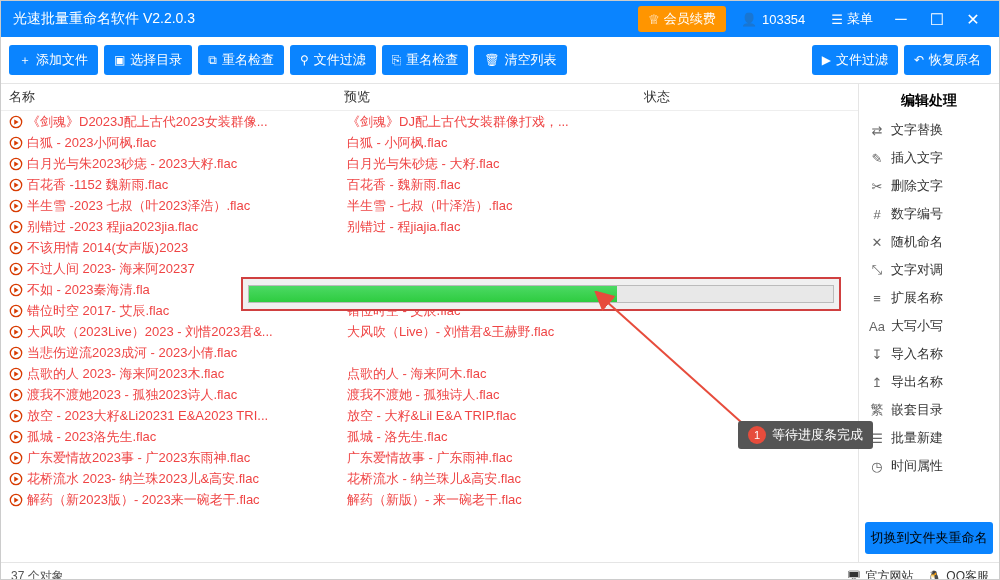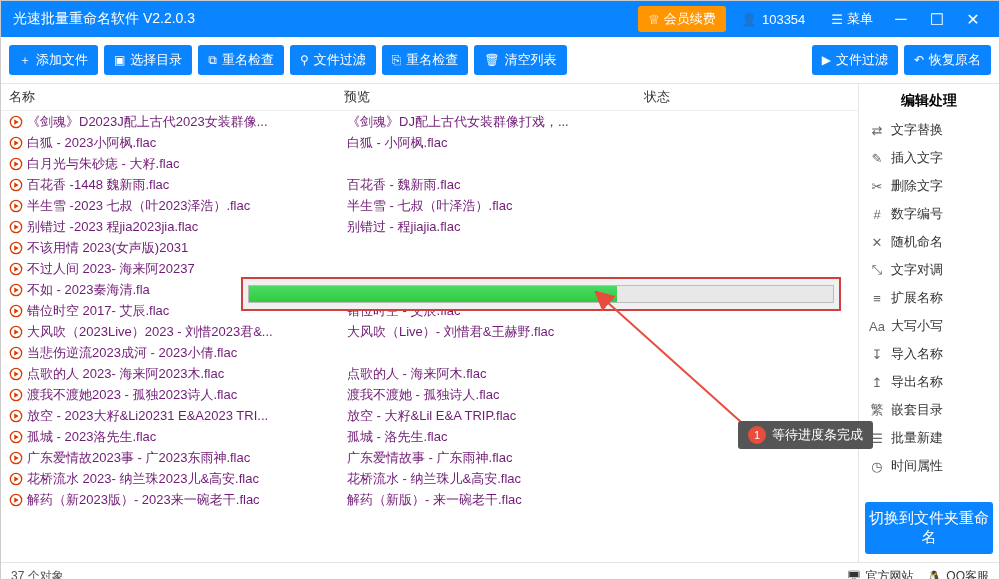--- a/index.html
+++ b/index.html
@@ -13,30 +13,30 @@
 .btn { background: #0a84ff; color: #fff; border: none; padding: 6px 10px; border-radius: 3px; display: flex; align-items: center; gap: 5px; cursor: pointer; font-size: 13px; }
 .btn .ico { font-size: 12px; }
 .toolbar .spacer { flex: 1; }
 .main { display: flex; height: 478px; }
 .list-area { flex: 1; display: flex; flex-direction: column; border-right: 1px solid #e5e5e5; overflow: hidden; position: relative; }
 .list-header { display: flex; padding: 4px 8px; border-bottom: 1px solid #eee; font-size: 13px; color: #333; }
 .col-name { width: 335px; }
 .col-preview { width: 300px; }
 .col-status { flex: 1; }
 .list-body { flex: 1; overflow-y: scroll; overflow-x: auto; }
-.row { display: flex; align-items: center; padding: 2px 8px; font-size: 13px; color: #701a75; white-space: nowrap; height: 21px; }
+.row { display: flex; align-items: center; padding: 2px 8px; font-size: 13px; color: #ef4444; white-space: nowrap; height: 21px; }
 .row .fico { width: 14px; height: 14px; margin-right: 4px; display: inline-flex; align-items: center; justify-content: center; flex-shrink: 0; }
 .row .fico svg { width: 14px; height: 14px; }
 .row .c1 { width: 320px; overflow: hidden; text-overflow: ellipsis; }
 .row .c2 { width: 300px; overflow: hidden; text-overflow: ellipsis; }
 .sidepanel { width: 140px; padding: 8px 6px; display: flex; flex-direction: column; }
 .sidepanel .sp-title { font-weight: bold; text-align: center; margin-bottom: 6px; font-size: 14px; }
 .sidepanel .sp-item { display: flex; align-items: center; gap: 6px; padding: 5px 4px; cursor: pointer; font-size: 13px; color: #333; }
 .sidepanel .sp-item .sico { width: 16px; text-align: center; color: #666; font-size: 13px; }
-.sidepanel .sp-switch { margin-top: auto; background: #0a84ff; color: #ffffff; text-align: center; padding: 7px 2px; border-radius: 3px; cursor: pointer; font-size: 15px; }
+.sidepanel .sp-switch { margin-top: auto; background: #0a84ff; color: #000000; text-align: center; padding: 7px 2px; border-radius: 3px; cursor: pointer; font-size: 13px; }
 .statusbar { height: 28px; border-top: 1px solid #e5e5e5; display: flex; align-items: center; padding: 0 10px; font-size: 12px; color: #555; }
 .statusbar .sb-right { margin-left: auto; display: flex; gap: 14px; }
 .statusbar .sb-link { display: flex; align-items: center; gap: 4px; cursor: pointer; color: #333; }
 .progress-overlay { position: absolute; left: 240px; top: 276px; width: 600px; height: 34px; background: #f0f0f0; border: 2px solid #d04040; padding: 5px; display: flex; align-items: center; }
 .progress-bar { flex: 1; height: 18px; background: #e8e8e8; border: 1px solid #bbb; position: relative; }
 .progress-fill { height: 100%; background: linear-gradient(#4cd964, #2ecc40); width: 63%; }
 .annotation { position: absolute; left: 737px; top: 420px; display: flex; align-items: center; gap: 6px; background: #555; color: #fff; padding: 5px 10px; border-radius: 3px; font-size: 13px; }
 .annotation .num { background: #e74c3c; color: #fff; width: 18px; height: 18px; border-radius: 50%; display: flex; align-items: center; justify-content: center; font-size: 11px; }
 .arrow { position: absolute; left: 590px; top: 290px; pointer-events: none; }
 ::-webkit-scrollbar { width: 16px; height: 16px; }
@@ -129,30 +129,31 @@
           <span class="c1">白狐 - 2023小阿枫.flac</span>
           <span class="c2">白狐 - 小阿枫.flac</span>
         </div>
         <div class="row">
           <span class="fico">
             <svg viewBox="0 0 16 16">
               <circle cx="8" cy="8" r="6.5" fill="#fff" stroke="#d83b01" stroke-width="1.5"></circle>
               <path d="M6 5 L11 8 L6 11 Z" fill="#d83b01"></path>
             </svg>
           </span>
+          <span class="c1">白月光与朱2023砂痣 - 2023大籽.flac</span>
           <span class="c2">白月光与朱砂痣 - 大籽.flac</span>
         </div>
         <div class="row">
           <span class="fico">
             <svg viewBox="0 0 16 16">
               <circle cx="8" cy="8" r="6.5" fill="#fff" stroke="#d83b01" stroke-width="1.5"></circle>
               <path d="M6 5 L11 8 L6 11 Z" fill="#d83b01"></path>
             </svg>
           </span>
-          <span class="c1">百花香 -1448 魏新雨.flac</span>
+          <span class="c1">百花香 -1152 魏新雨.flac</span>
           <span class="c2">百花香 - 魏新雨.flac</span>
         </div>
         <div class="row">
           <span class="fico">
             <svg viewBox="0 0 16 16">
               <circle cx="8" cy="8" r="6.5" fill="#fff" stroke="#d83b01" stroke-width="1.5"></circle>
               <path d="M6 5 L11 8 L6 11 Z" fill="#d83b01"></path>
             </svg>
           </span>
           <span class="c1">半生雪 -2023 七叔（叶2023泽浩）.flac</span>
@@ -168,21 +169,21 @@
           <span class="c1">别错过 -2023 程jia2023jia.flac</span>
           <span class="c2">别错过 - 程jiajia.flac</span>
         </div>
         <div class="row">
           <span class="fico">
             <svg viewBox="0 0 16 16">
               <circle cx="8" cy="8" r="6.5" fill="#fff" stroke="#d83b01" stroke-width="1.5"></circle>
               <path d="M6 5 L11 8 L6 11 Z" fill="#d83b01"></path>
             </svg>
           </span>
-          <span class="c1">不该用情 2023(女声版)2031</span>
+          <span class="c1">不该用情 2014(女声版)2023</span>
           <span class="c2"></span>
         </div>
         <div class="row">
           <span class="fico">
             <svg viewBox="0 0 16 16">
               <circle cx="8" cy="8" r="6.5" fill="#fff" stroke="#d83b01" stroke-width="1.5"></circle>
               <path d="M6 5 L11 8 L6 11 Z" fill="#d83b01"></path>
             </svg>
           </span>
           <span class="c1">不过人间 2023- 海来阿20237</span>

